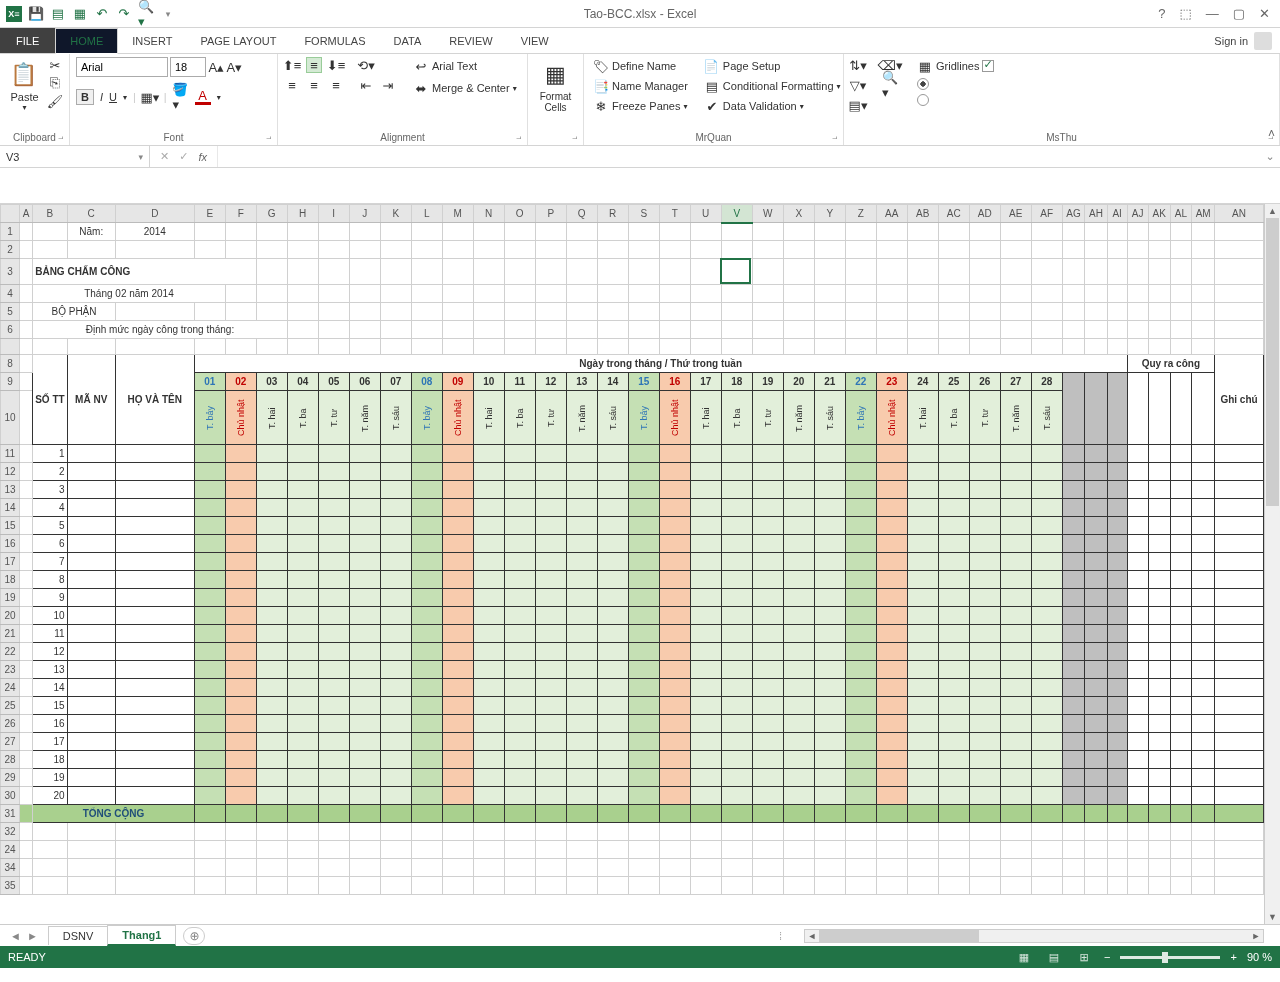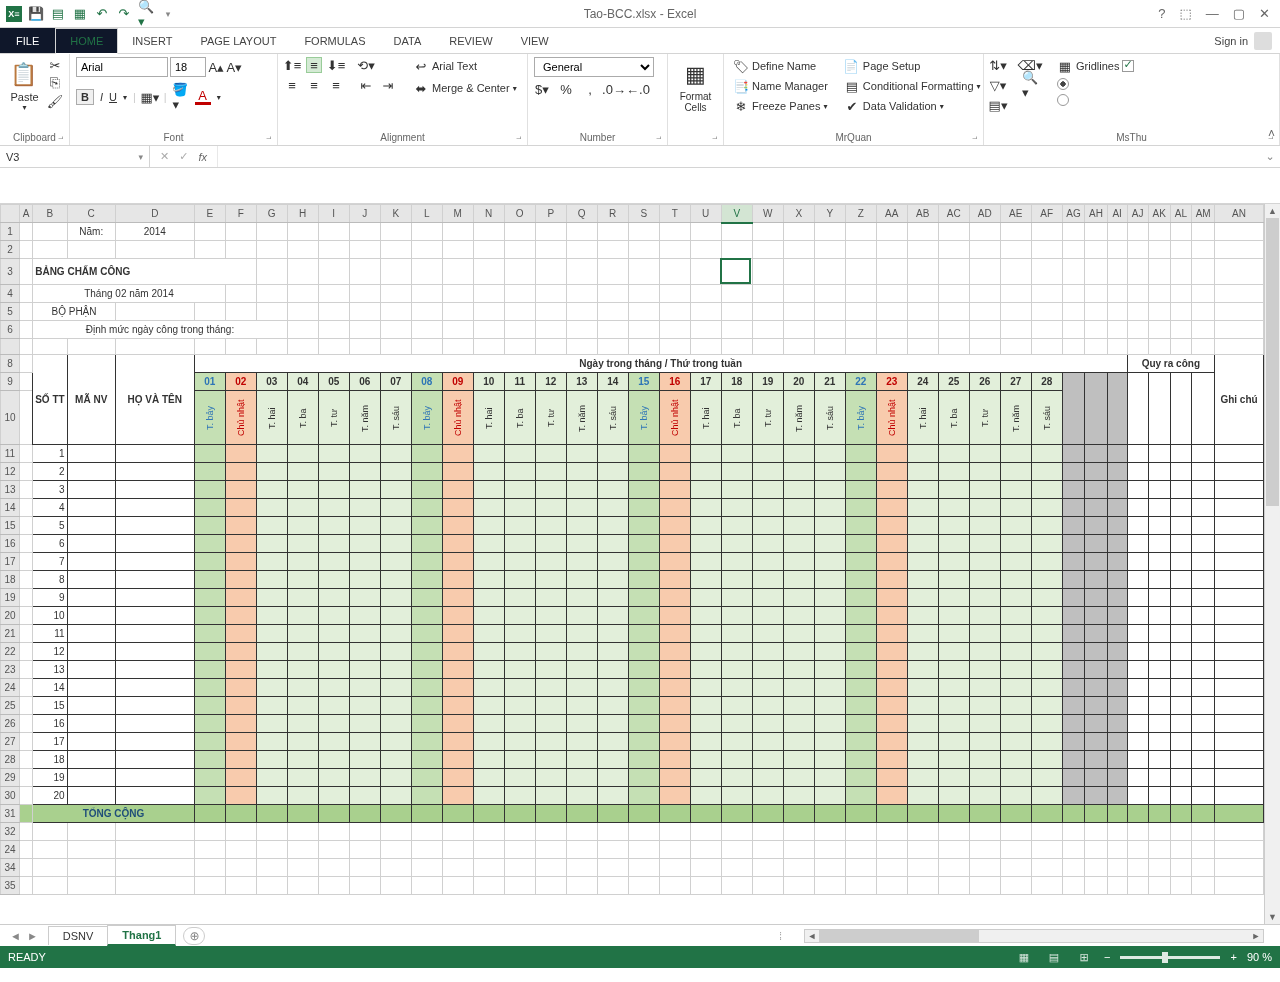--- a/index.html
+++ b/index.html
@@ -6,21 +6,21 @@
 body{background:#fff;width:1280px;height:982px;overflow:hidden;font-size:11px;color:#333}
 
 .titlebar{height:28px;background:#fff;display:flex;align-items:center;border-bottom:1px solid #d4d4d4;position:relative}
 .qat{display:flex;align-items:center;gap:6px;padding:0 6px}
 .qat .sq{width:16px;height:16px;display:flex;align-items:center;justify-content:center;color:#217346;font-size:13px}
 .title-center{position:absolute;left:50%;transform:translateX(-50%);font-size:12px;color:#666}
 .win-ctrl{margin-left:auto;display:flex;gap:14px;padding-right:10px;color:#666;font-size:13px}
 
 .ribtabs{height:26px;background:#fff;display:flex;align-items:stretch;border-bottom:1px solid #d4d4d4}
 .ribtab{padding:0 14px;display:flex;align-items:center;font-size:11px;color:#444;cursor:pointer}
-.ribtab.file{background:#0f172a;color:#fff;padding:0 16px}
+.ribtab.file{background:#404040;color:#fff;padding:0 16px}
 .ribtab.active{color:#217346;border:1px solid #d4d4d4;border-bottom:1px solid #fff;background:#0f172a;margin-bottom:-1px}
 .signin{margin-left:auto;padding:0 8px;display:flex;align-items:center;gap:6px;color:#444}
 .avatar{width:18px;height:18px;background:#ddd;border-radius:2px}
 
 .ribbon{height:92px;background:#fff;display:flex;border-bottom:1px solid #d4d4d4}
 .group{border-right:1px solid #e0e0e0;padding:3px 6px 0 6px;display:flex;flex-direction:column}
 .group-body{flex:1;display:flex;gap:4px;align-items:flex-start}
 .group-label{text-align:center;font-size:10px;color:#666;height:16px;display:flex;align-items:center;justify-content:center;position:relative}
 .group-label::after{content:"⌐";position:absolute;right:0;bottom:1px;font-size:9px;color:#888;transform:rotate(180deg)}
 .btn{display:flex;align-items:center;gap:3px;padding:1px 3px;cursor:pointer;font-size:11px;white-space:nowrap}
@@ -198,33 +198,20 @@
         <div class="btn">
             <span class="ico">⬌</span>
             <span>Merge &amp; Center</span> 
             <span style="font-size:8px">▾</span>
           </div>
       </div>
     </div>
     <div class="group-label">Alignment</div>
   </div>
 
-  <div class="group" style="width:140px">
-    <div class="group-body vstack" style="gap:4px">
-      <select class="sel" style="width:120px"><option>General</option></select>
-      <div class="hstack" style="gap:8px">
-        <span class="ico">$▾</span>
-        <span class="ico">%</span>
-        <span class="ico">,</span>
-        <span class="ico">.0→</span>
-        <span class="ico">←.0</span>
-      </div>
-    </div>
-    <div class="group-label">Number</div>
-  </div>
 
   <div class="group" style="width:56px">
     <div class="group-body">
         <div class="bigbtn">
           <div class="bigico">▦</div>
           <span style="font-size:10px;text-align:center">Format Cells</span>
         </div>
       </div>
     <div class="group-label"></div>
   </div>

